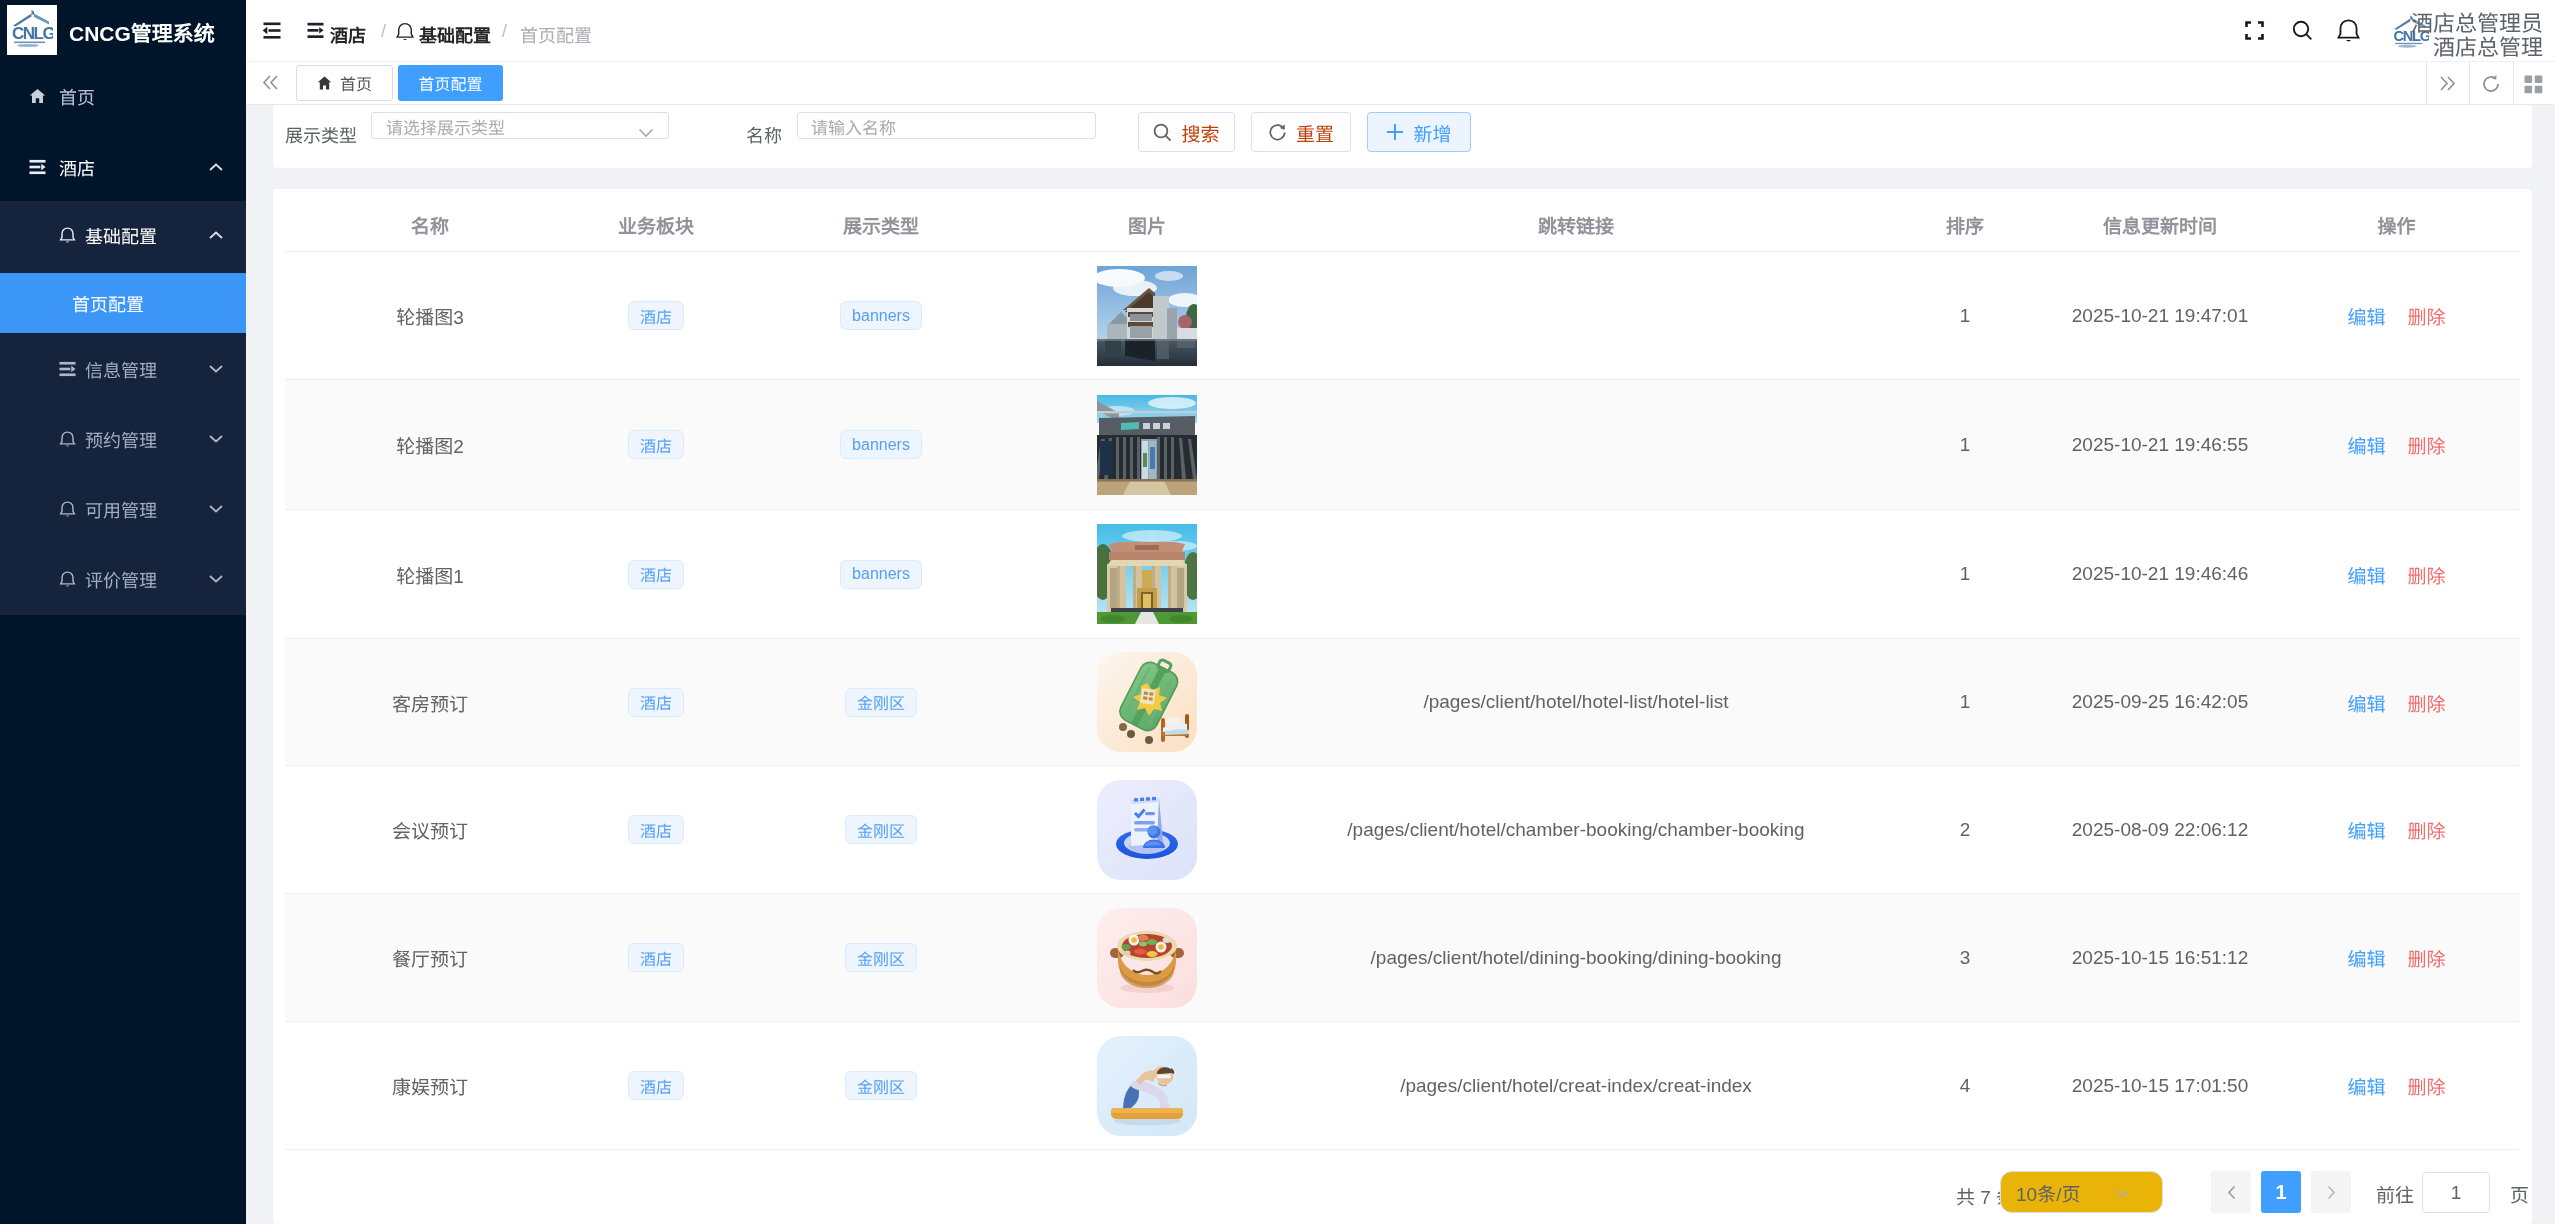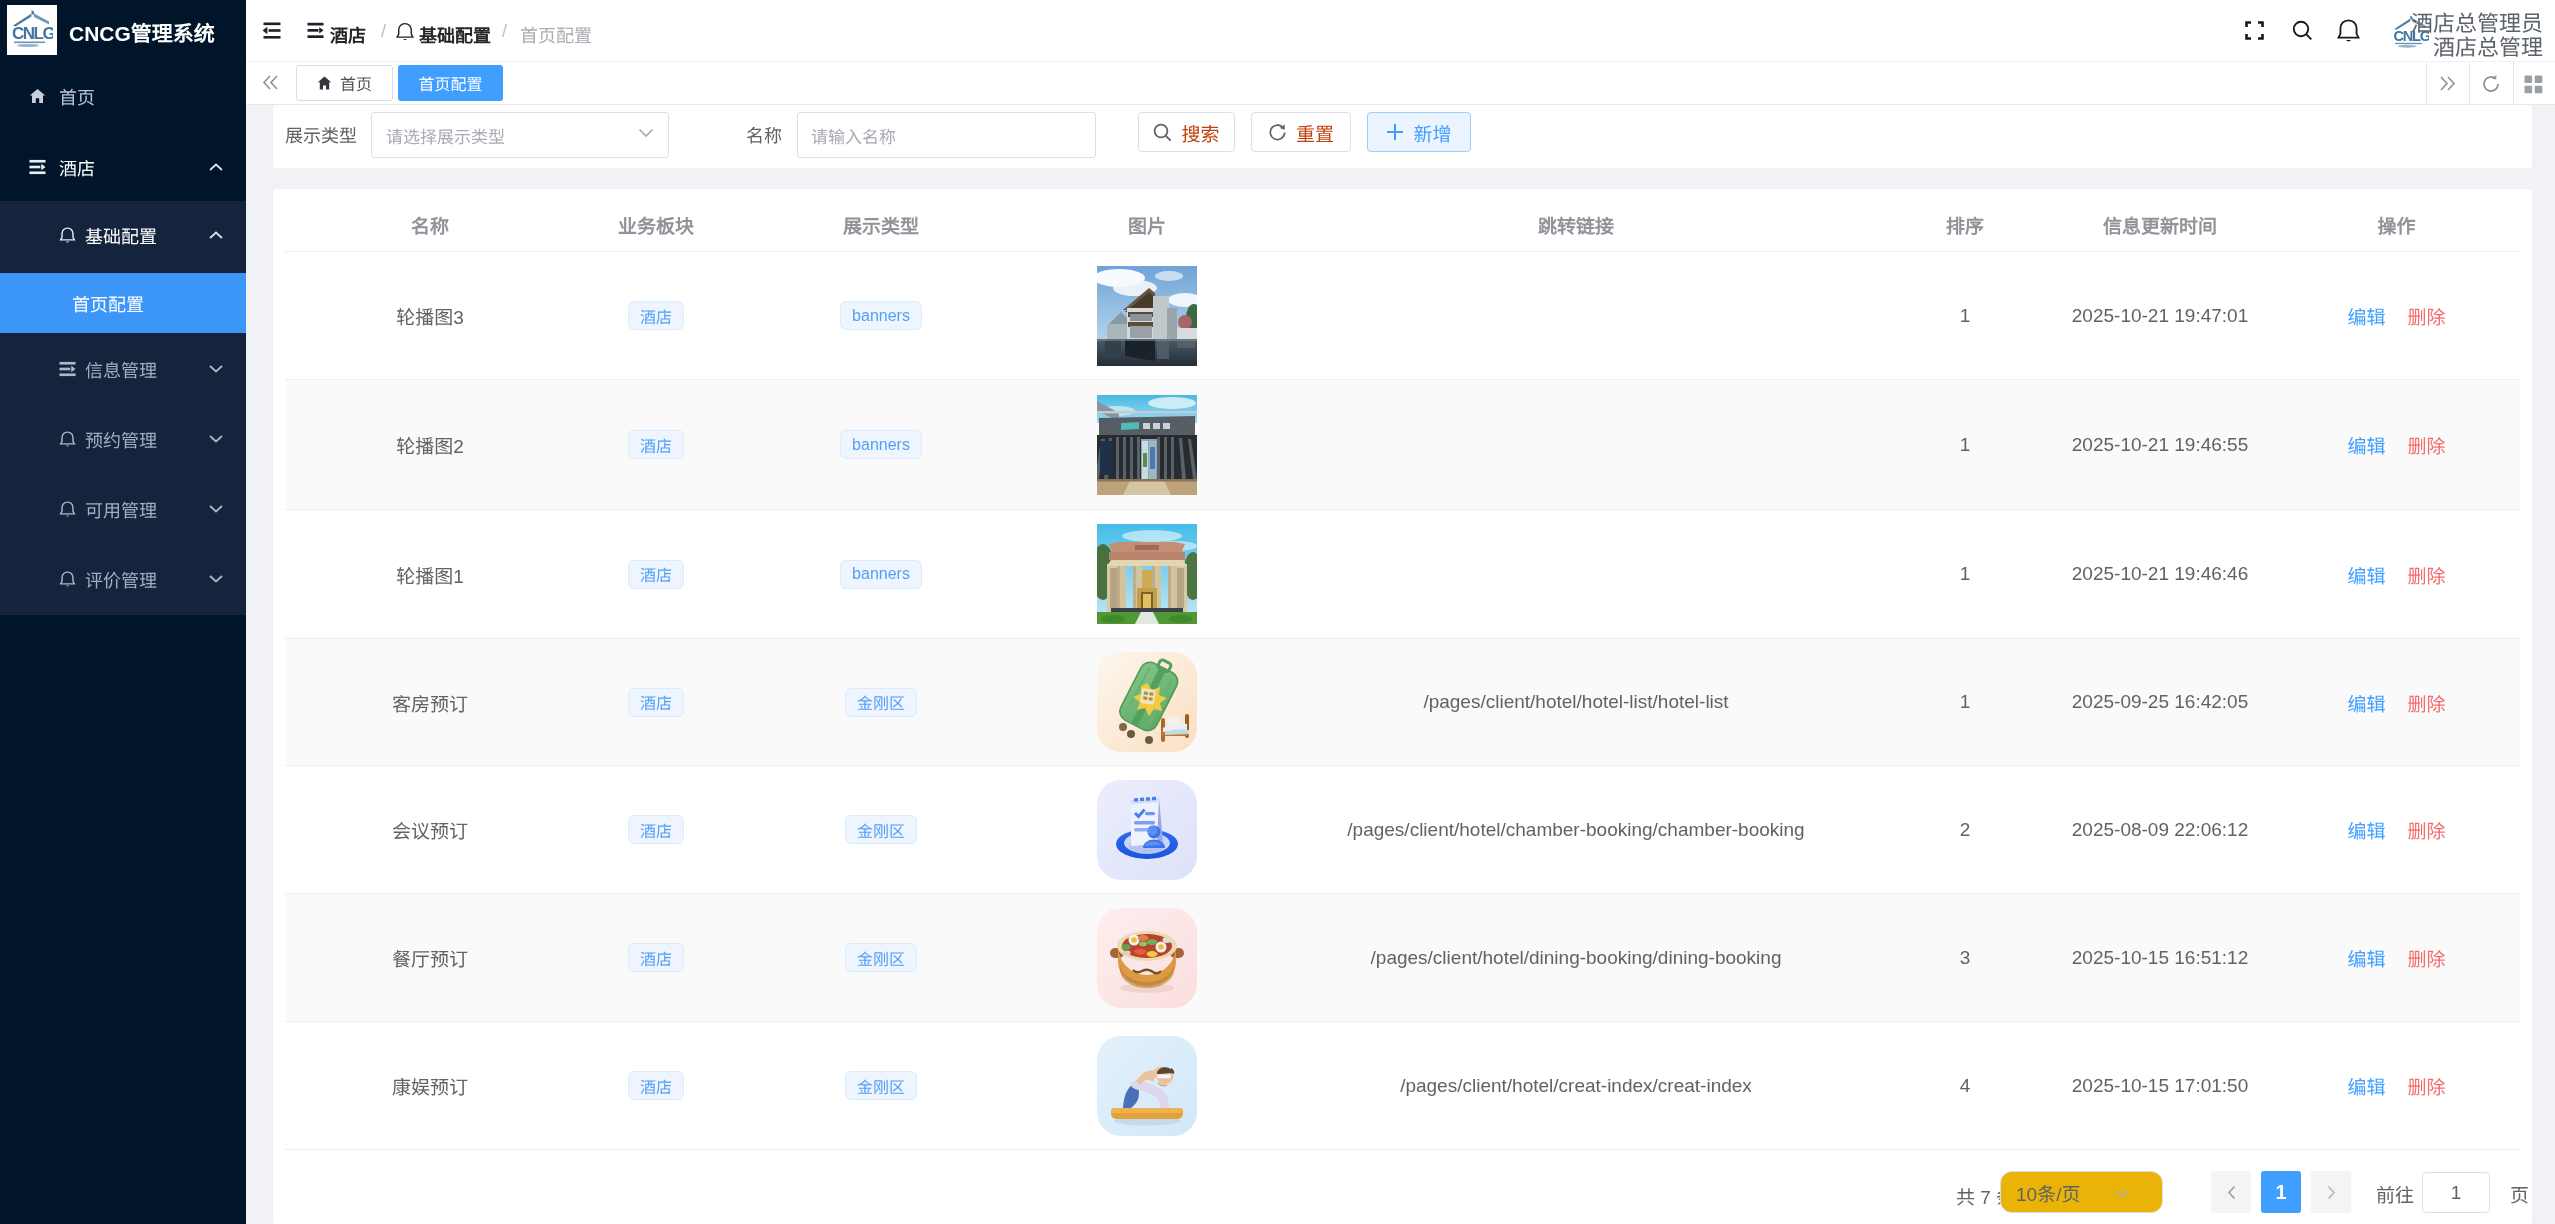--- a/index.html
+++ b/index.html
@@ -26,21 +26,21 @@
 #header { position:absolute; left:246px; top:0; width:2309px; height:62px; background:#fff; border-bottom:1px solid #f0f0f0; }
 #tabbar { position:absolute; left:246px; top:62px; width:2309px; height:43px; background:#fff; border-bottom:1px solid #e8e8e8; }
 .crumbTxt { font-size:18px; font-weight:bold; color:#262626; }
 .crumbSep { font-size:18px; color:#b9c0c8; font-weight:normal; }
 .crumbLast { font-size:18px; color:#a9aeb5; font-weight:normal; }
 
 .tabBox { position:absolute; height:36px; border-radius:3px; font-size:16px; display:flex; align-items:center; justify-content:center; }
 
 #filterCard { position:absolute; left:273px; top:105px; width:2259px; height:63px; background:#fff; border-radius:4px; }
 #tableCard { position:absolute; left:273px; top:189px; width:2259px; height:1035px; background:#fff; border-radius:4px; }
-.inputBox { position:absolute; top:112px; height:46px; background:#fff; border:1px solid #dcdfe6; border-radius:3px; }
+.inputBox { position:absolute; top:112px; height:27px; background:#fff; border:1px solid #dcdfe6; border-radius:3px; }
 .ph { position:absolute; top:50%; transform:translateY(-50%); font-size:17px; color:#a8abb2; white-space:nowrap; }
 .fLabel { position:absolute; top:121px; font-size:18px; color:#606266; }
 .btn { position:absolute; top:112px; height:40px; border:1px solid #dcdfe6; border-radius:4px; background:#fff; display:flex; align-items:center; justify-content:center; font-size:19px; color:#c2410c; gap:9px; }
 
 #tbl { position:absolute; left:285px; top:197px; width:2235px; }
 .trow { position:relative; border-bottom:1px solid #ebeef5; }
 .cell { position:absolute; top:0; height:100%; display:flex; align-items:center; justify-content:center; font-size:19px; color:#606266; }
 .c1 { left:0; width:290px; }
 .c2 { left:290px; width:162px; }
 .c3 { left:452px; width:288px; }

